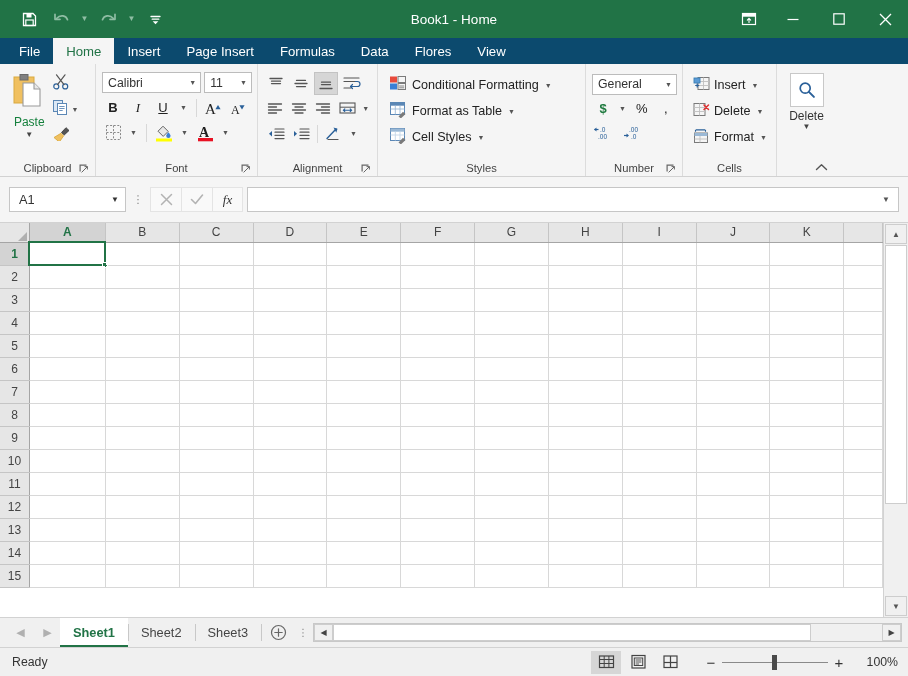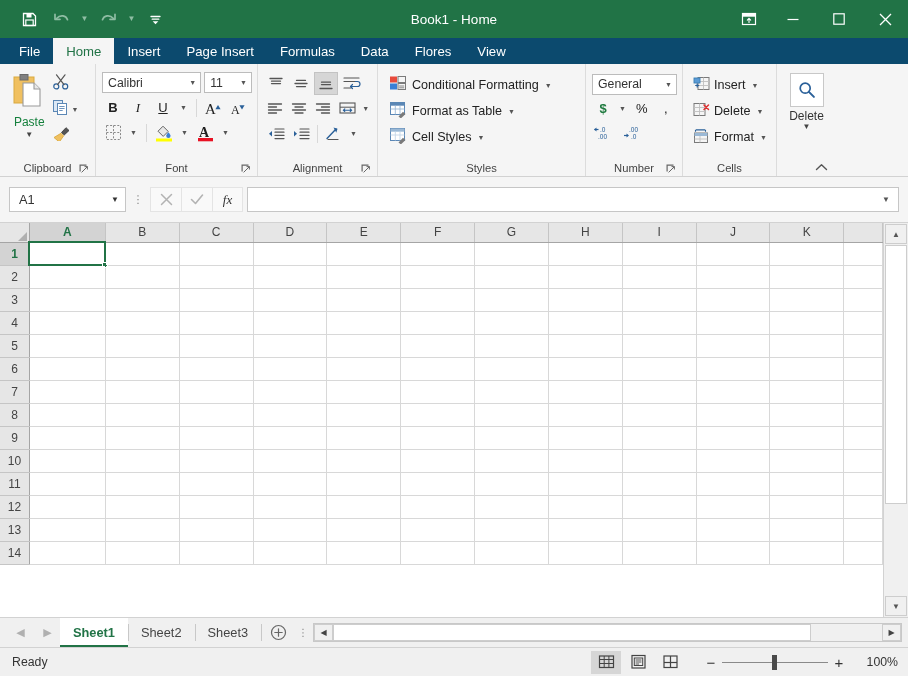--- a/index.html
+++ b/index.html
@@ -1069,20 +1069,35 @@
                 <td class="cell" style="width: 76px;"></td>
                 <td class="cell" style="width: 76px;"></td>
                 <td class="cell" style="width: 76px;"></td>
                 <td class="cell" style="width: 76px;"></td>
                 <td class="cell" style="width: 76px;"></td>
                 <td class="cell" style="width: 76px;"></td>
                 <td class="cell" style="width: 76px;"></td>
                 <td class="cell" style="width: 76px;"></td>
                 <td class="cell" style="width: 40px;"></td>
               </tr>
+              <tr>
+                <th class="rowhead">15</th>
+                <td class="cell" style="width: 78px;"></td>
+                <td class="cell" style="width: 76px;"></td>
+                <td class="cell" style="width: 76px;"></td>
+                <td class="cell" style="width: 76px;"></td>
+                <td class="cell" style="width: 76px;"></td>
+                <td class="cell" style="width: 76px;"></td>
+                <td class="cell" style="width: 76px;"></td>
+                <td class="cell" style="width: 76px;"></td>
+                <td class="cell" style="width: 76px;"></td>
+                <td class="cell" style="width: 76px;"></td>
+                <td class="cell" style="width: 76px;"></td>
+                <td class="cell" style="width: 40px;"></td>
+              </tr>
             </tbody>
         </table>
       </div>
       <div class="vscroll">
         <div class="vsb-btn">▲</div>
         <div class="vsb-track">
           <div class="vsb-thumb"></div>
         </div>
         <div class="vsb-btn">▼</div>
       </div>

